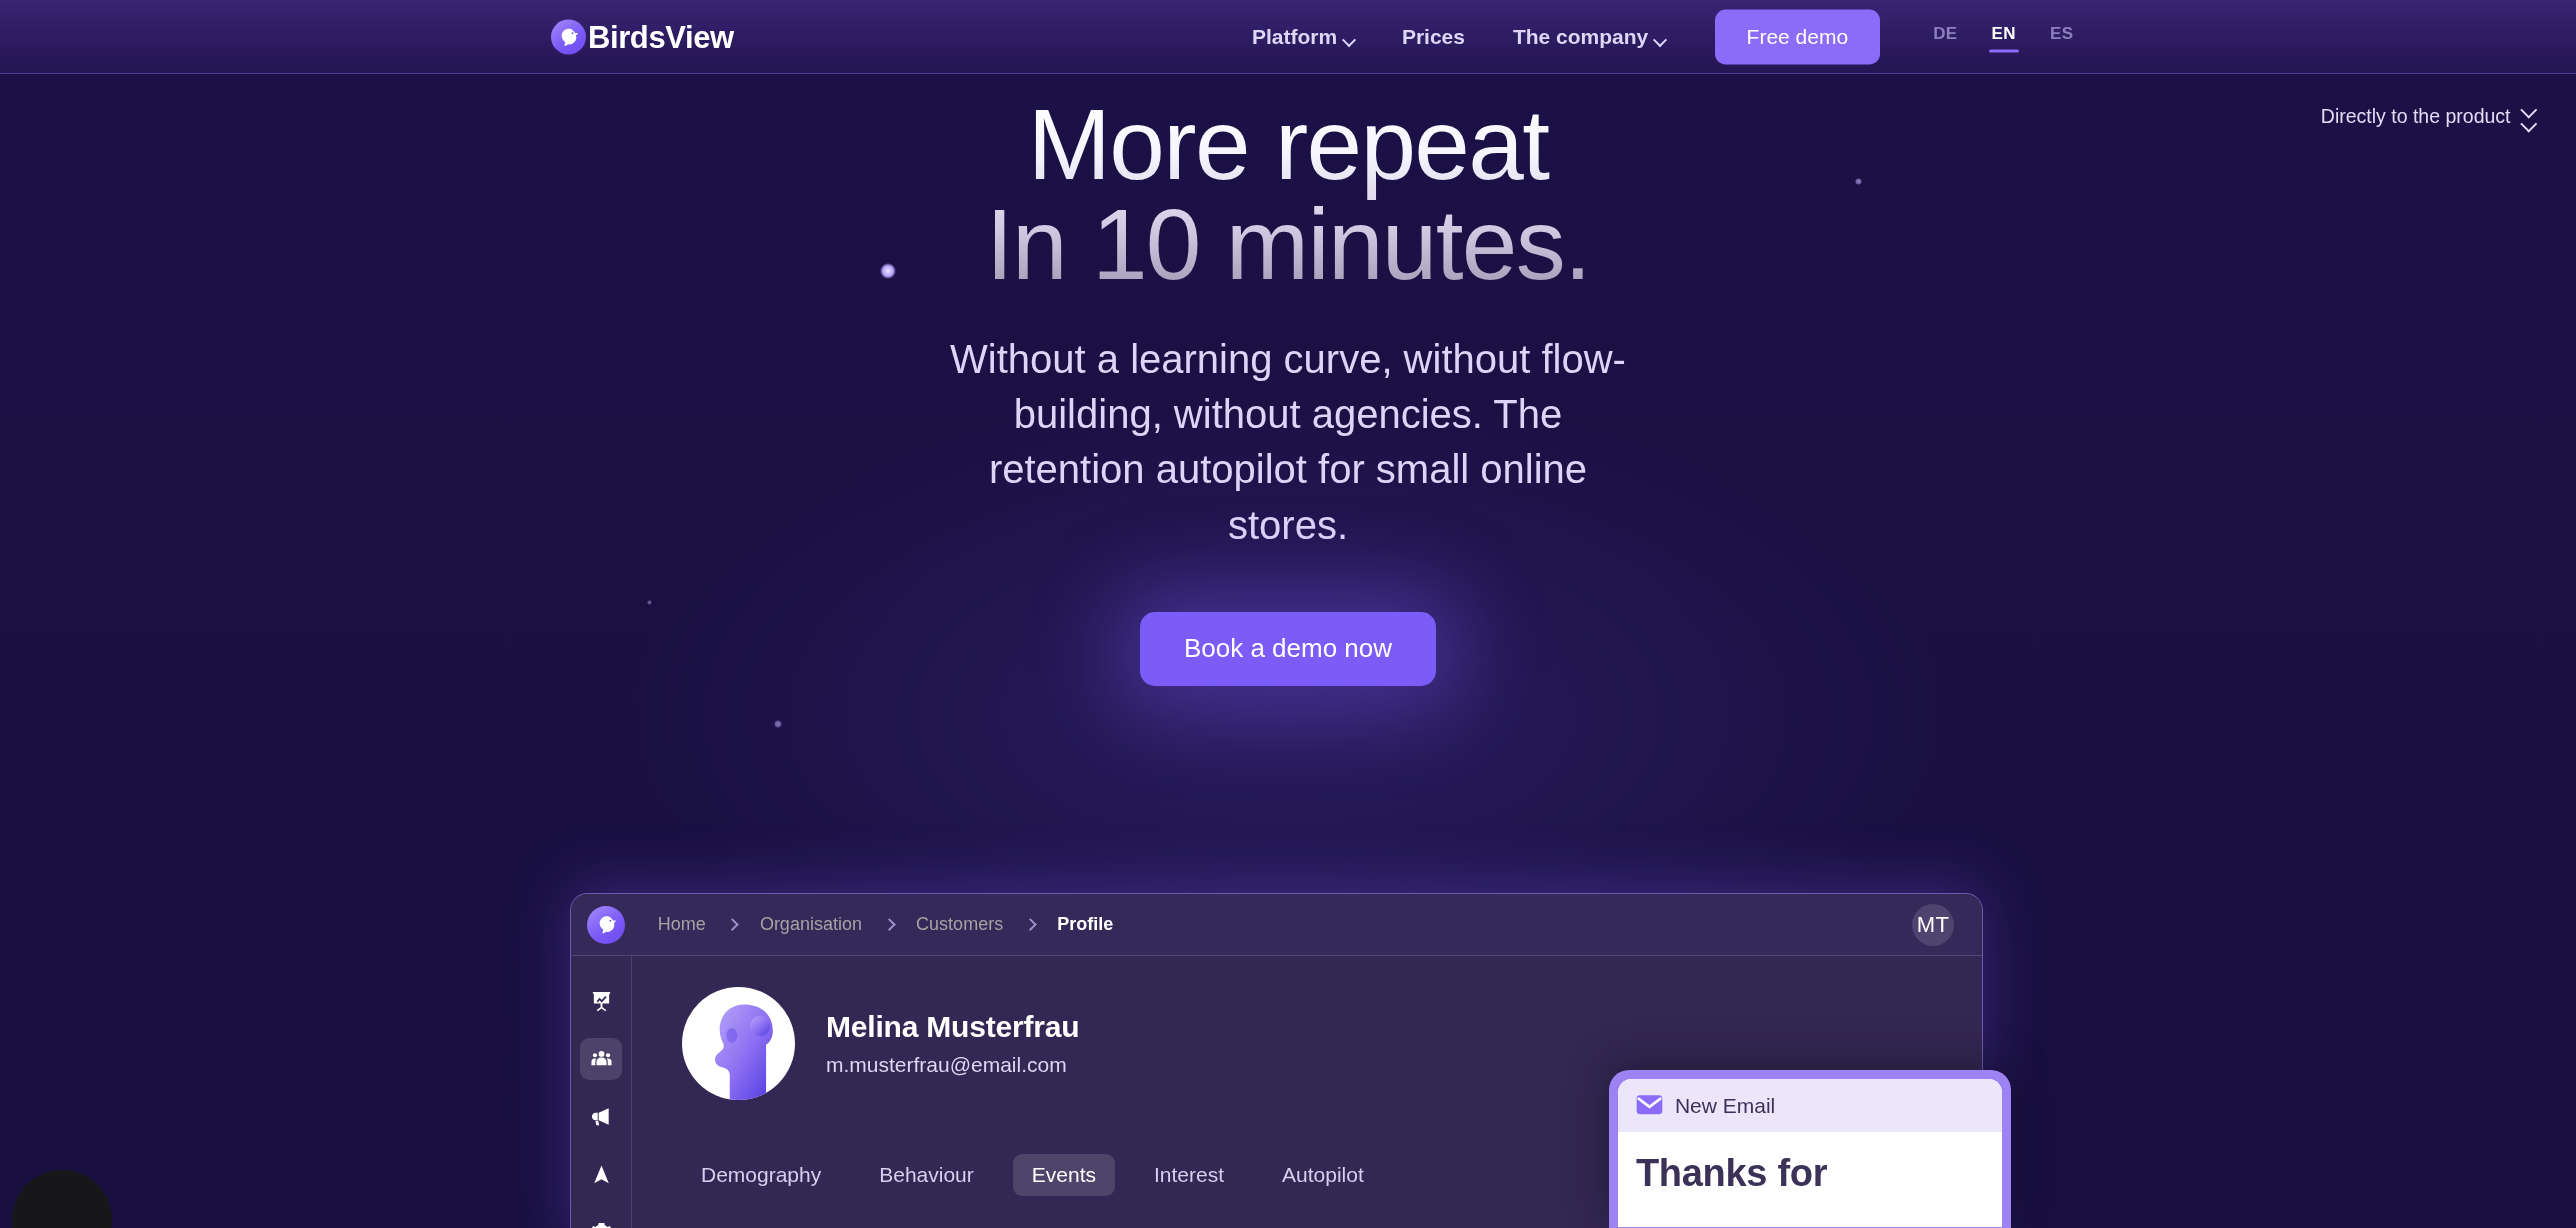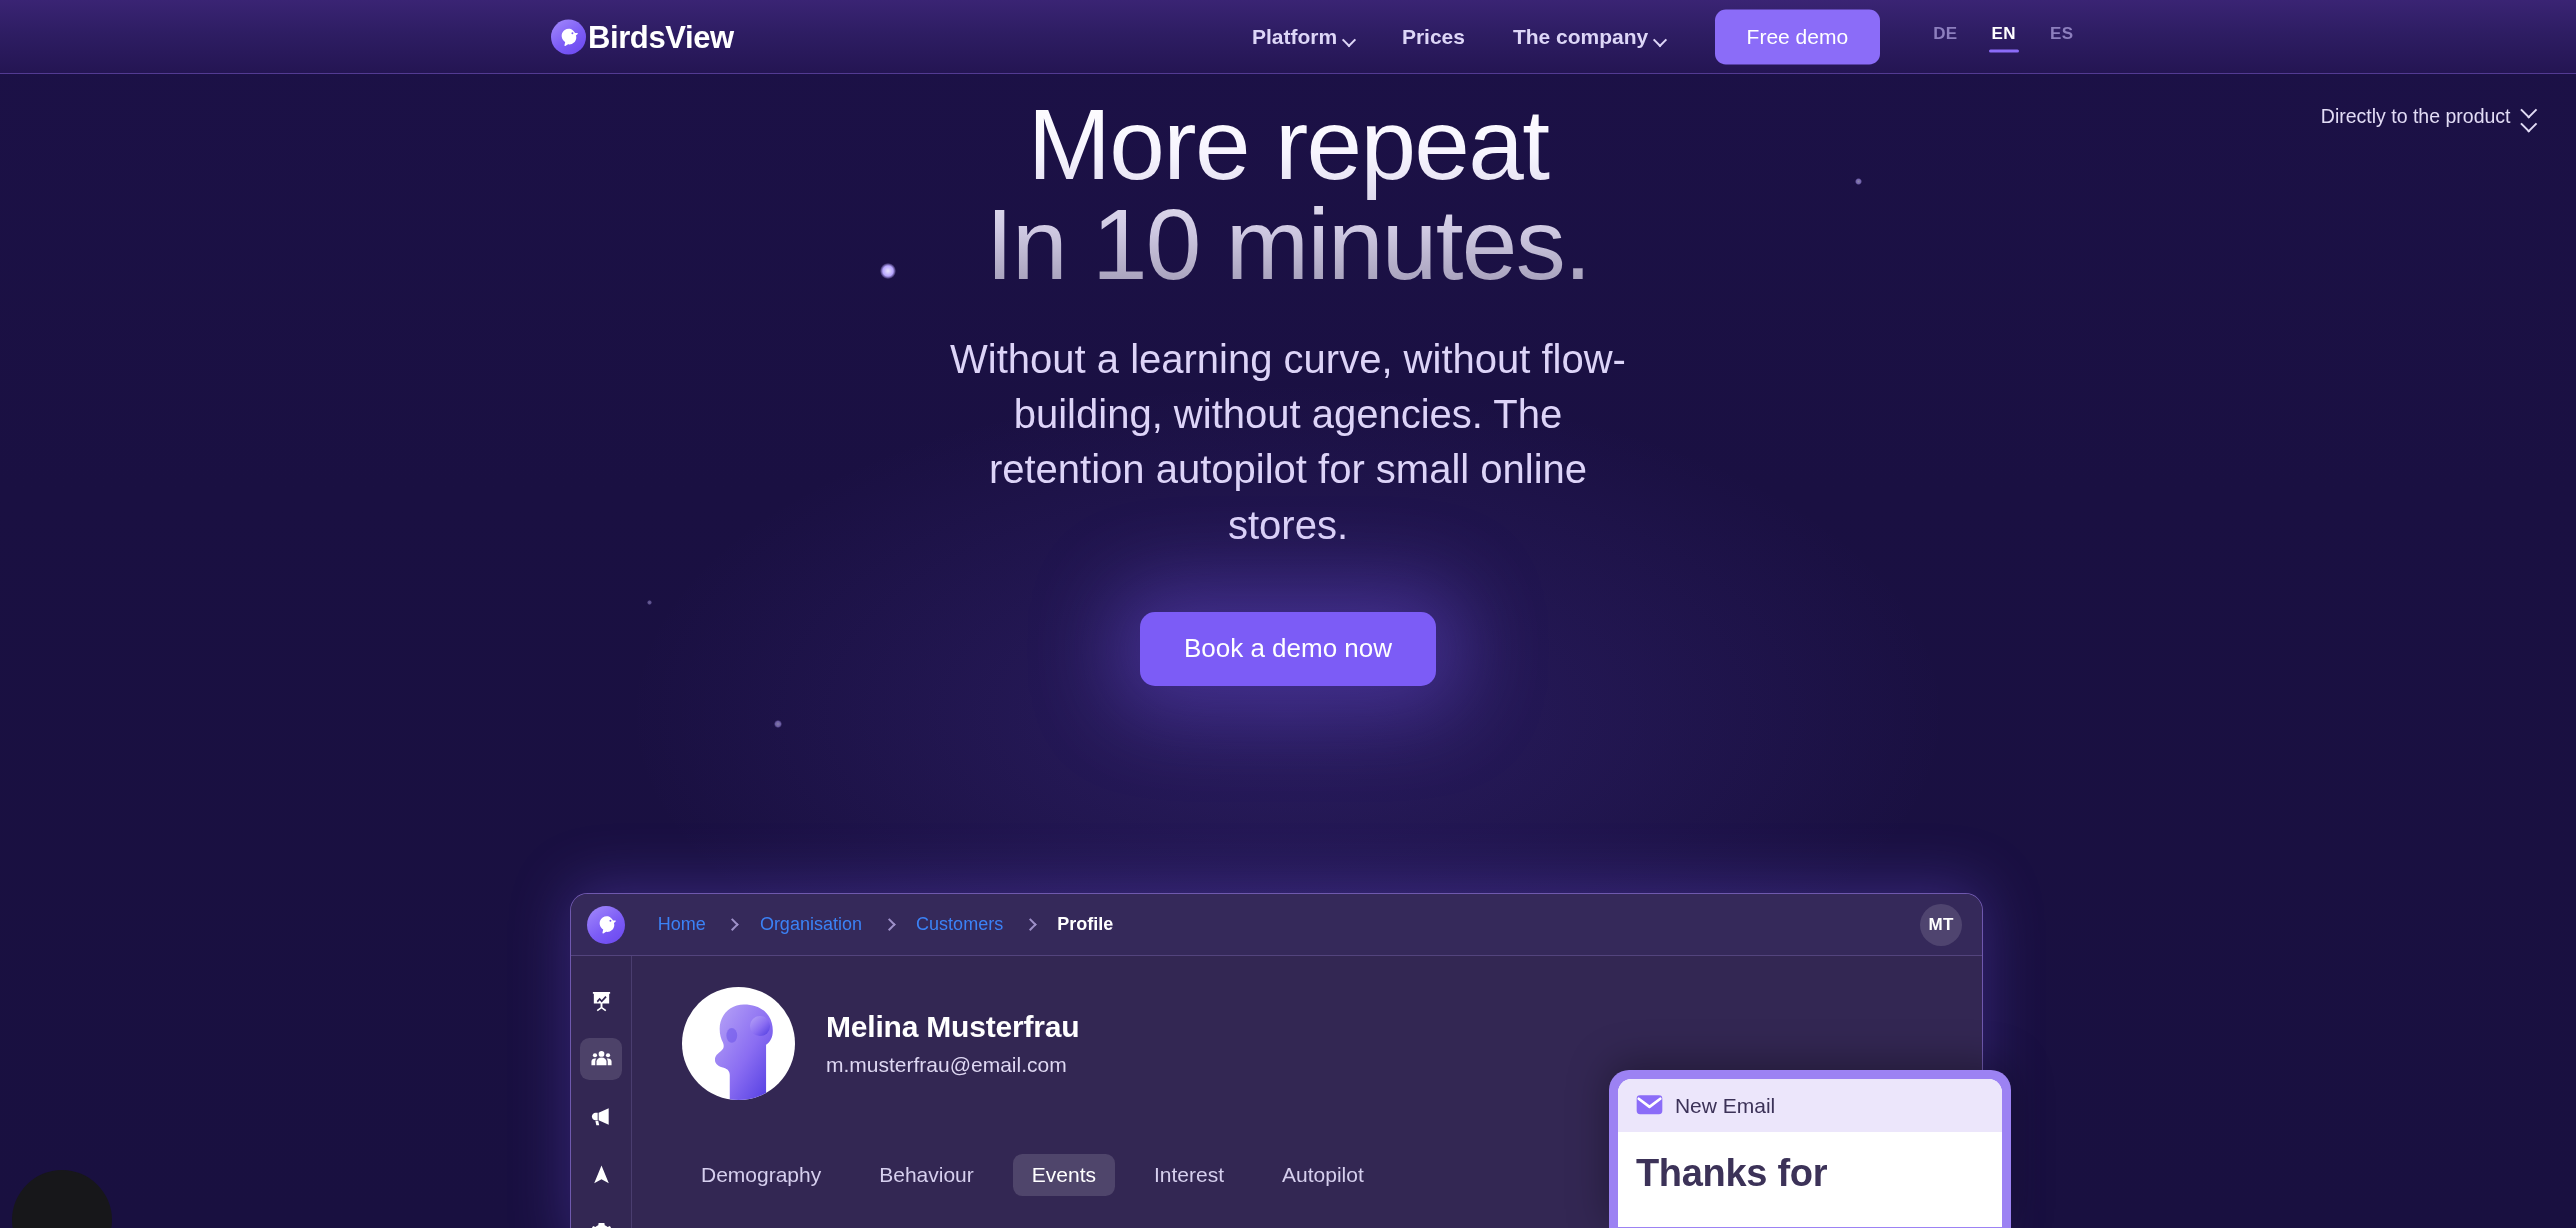--- a/index.html
+++ b/index.html
@@ -154,35 +154,35 @@
   }
   .app-logo {
     width: 38px; height: 38px; border-radius: 50%; flex: none;
     background: linear-gradient(145deg, #a48bfb 0%, #7c5cf6 55%, #6a47ef 100%);
     display: flex; align-items: center; justify-content: center;
   }
   .crumbs {
     display: flex; align-items: center; gap: 0; margin-left: 30px;
   }
   .crumb {
-    color: #3b82f6; font-size: 18px; font-weight: 400;
+    color: #a3a3a3; font-size: 18px; font-weight: 400;
     padding: 0 2.7px; cursor: pointer; white-space: nowrap;
   }
   .crumb.current { color: #ffffff; font-weight: 700; cursor: default; }
   .crumb-sep {
     display: inline-block; width: 8.8px; height: 8.8px; margin: 0 20px;
     border-right: 2px solid #9e90c9; border-top: 2px solid #9e90c9;
     transform: rotate(45deg);
   }
   .app-avatar {
-    position: absolute; right: 20px; top: 50%; transform: translateY(-50%);
+    position: absolute; right: 28px; top: 50%; transform: translateY(-50%);
     width: 42px; height: 42px; border-radius: 50%;
     background: rgba(255,255,255,0.13);
     display: flex; align-items: center; justify-content: center;
-    color: #ffffff; font-size: 17px; font-weight: 700; letter-spacing: 0.3px;
+    color: #ffffff; font-size: 22px; font-weight: 400; letter-spacing: 0.3px;
     cursor: pointer;
   }
   .app-body { display: flex; height: 302px; }
   .app-rail {
     width: 61px; flex: none;
     border-right: 0.7px solid rgba(160,140,215,0.22);
     padding-top: 24px;
     display: flex; flex-direction: column; align-items: center; gap: 16px;
   }
   .rail-item {

